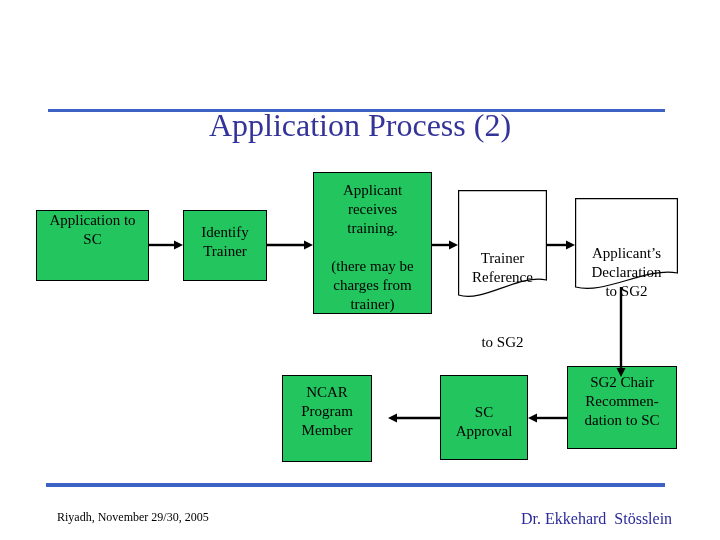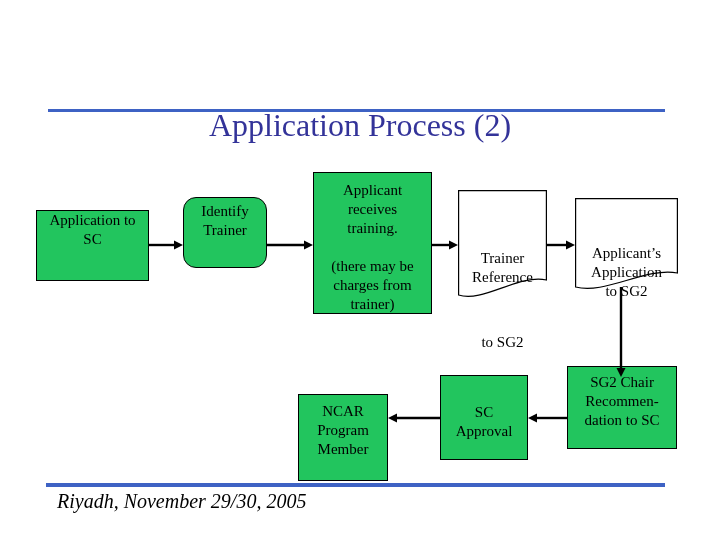--- a/index.html
+++ b/index.html
@@ -44,47 +44,46 @@
   .doc { border: none; background: transparent; }
   .doc svg { position: absolute; left: 0; top: 0; }
   .doc .doc-label { position: relative; }
   .doc-shape-path {
     fill: #ffffff;
     stroke: var(--box-border, #000000);
     stroke-width: 1.2;
   }
 
   #n-application-to-sc { left: 36px;  top: 210px; width: 113px; height: 71px;  padding-top: 0; }
-  #n-identify-trainer  { left: 183px; top: 197px; width: 84px;  height: 71px;  padding-top: 4px; border-radius: 13px; }
+  #n-identify-trainer  { left: 183px; top: 210px; width: 84px;  height: 71px;  padding-top: 12px; }
   #n-applicant-training{ left: 313px; top: 172px; width: 119px; height: 142px; padding-top: 8px; }
   #n-trainer-reference { left: 458px; top: 190px; width: 89px;  height: 112px; }
   #n-trainer-reference .doc-label { padding-top: 21px; }
   #n-trainer-reference .doc-label-2 { margin-top: 6px; }
   #n-applicant-declaration { left: 575px; top: 198px; width: 103px; height: 96px; }
   #n-applicant-declaration .doc-label { padding-top: 8px; }
-  #n-ncar-program-member { left: 298px; top: 375px; width: 90px;  height: 87px; padding-top: 7px; margin-top: 19px; }
+  #n-ncar-program-member { left: 282px; top: 375px; width: 90px;  height: 87px; padding-top: 7px; }
   #n-sc-approval         { left: 440px; top: 375px; width: 88px;  height: 85px; padding-top: 27px; }
   #n-sg2-chair           { left: 567px; top: 366px; width: 110px; height: 83px; padding-top: 6px; }
 
   .arrow-layer {
     position: absolute;
     left: 0; top: 0;
     width: 720px; height: 540px;
     pointer-events: none;
   }
   .arrow-shaft { stroke: var(--arrow, #000000); stroke-width: 2.4; }
   .arrow-head  { fill: var(--arrow, #000000); }
 
   .footer-left {
     position: absolute;
-    left: 57px; top: 490px;
-    font-size: 20px;
+    left: 57px; top: 510px;
+    font-size: 12px;
     color: var(--footer-left-text, #000000);
     white-space: pre;
-    font-style: italic;
   }
   .footer-right {
     position: absolute;
     left: 521px; top: 510px;
     font-size: 16px;
     color: var(--footer-right-text, #2B2B9A);
     white-space: pre;
   }
 </style>
 </head>
@@ -116,21 +115,21 @@
     <div class="doc-label">Trainer
 Reference</div>
     <div class="doc-label doc-label-2">to SG2</div>
   </div>
 
   <div class="node doc" id="n-applicant-declaration">
     <svg width="103" height="96" viewBox="0 0 103 96">
       <path class="doc-shape-path" d="M0.6,0.6 L102.4,0.6 L102.4,75 C70,69 30,97 0.6,89 Z"></path>
     </svg>
     <div class="doc-label">Applicant’s
-Application
+Declaration
 to SG2</div>
   </div>
 
   <div class="node rect" id="n-ncar-program-member">NCAR
 Program
 Member</div>
 
   <div class="node rect" id="n-sc-approval">SC
 Approval</div>
 
@@ -164,14 +163,15 @@
       <polygon class="arrow-head" points="528,418 537,413.5 537,422.5"></polygon>
     </g>
     <g>
       <line class="arrow-shaft" x1="440" y1="418" x2="397" y2="418"></line>
       <polygon class="arrow-head" points="388,418 397,413.5 397,422.5"></polygon>
     </g>
   </svg>
 
   <div class="rule rule-footer"></div>
   <div class="footer-left">Riyadh, November 29/30, 2005</div>
+  <div class="footer-right">Dr. Ekkehard  Stösslein</div>
 
 </div>
 
 </body></html>

